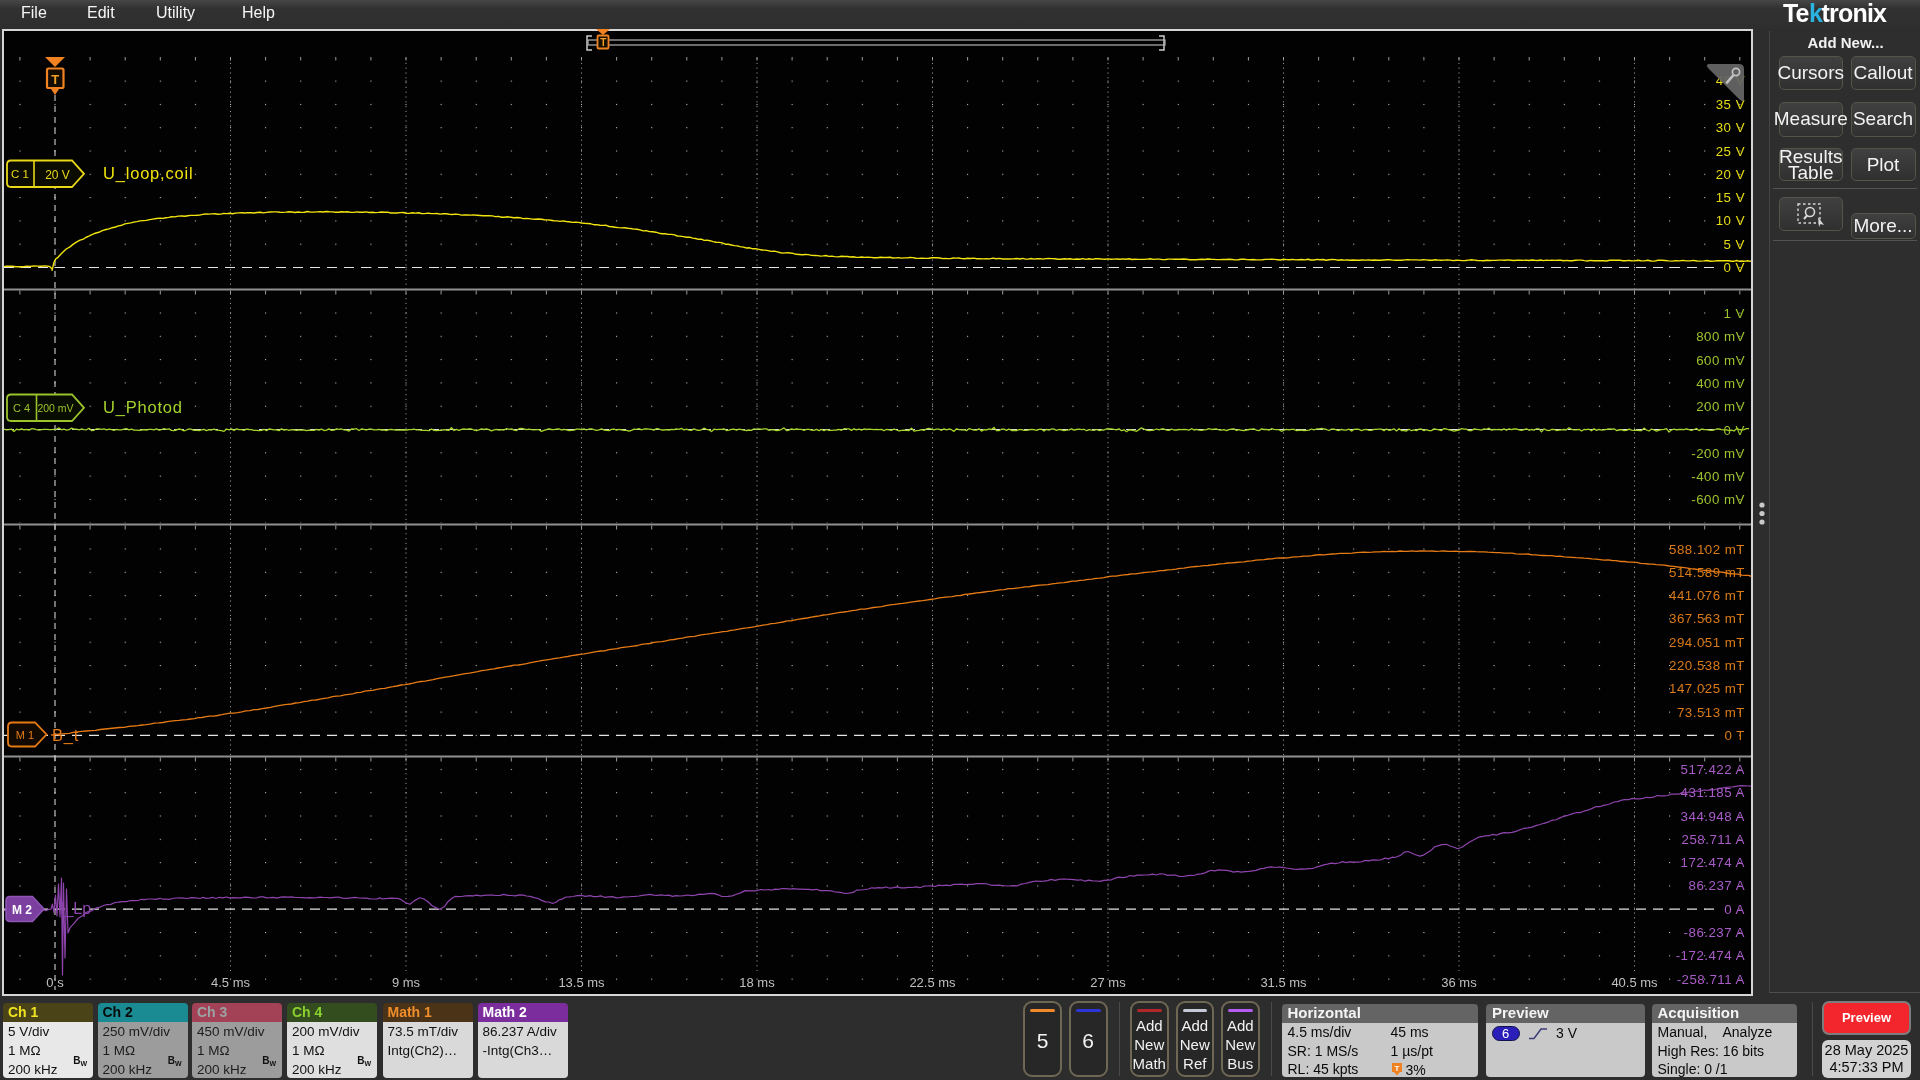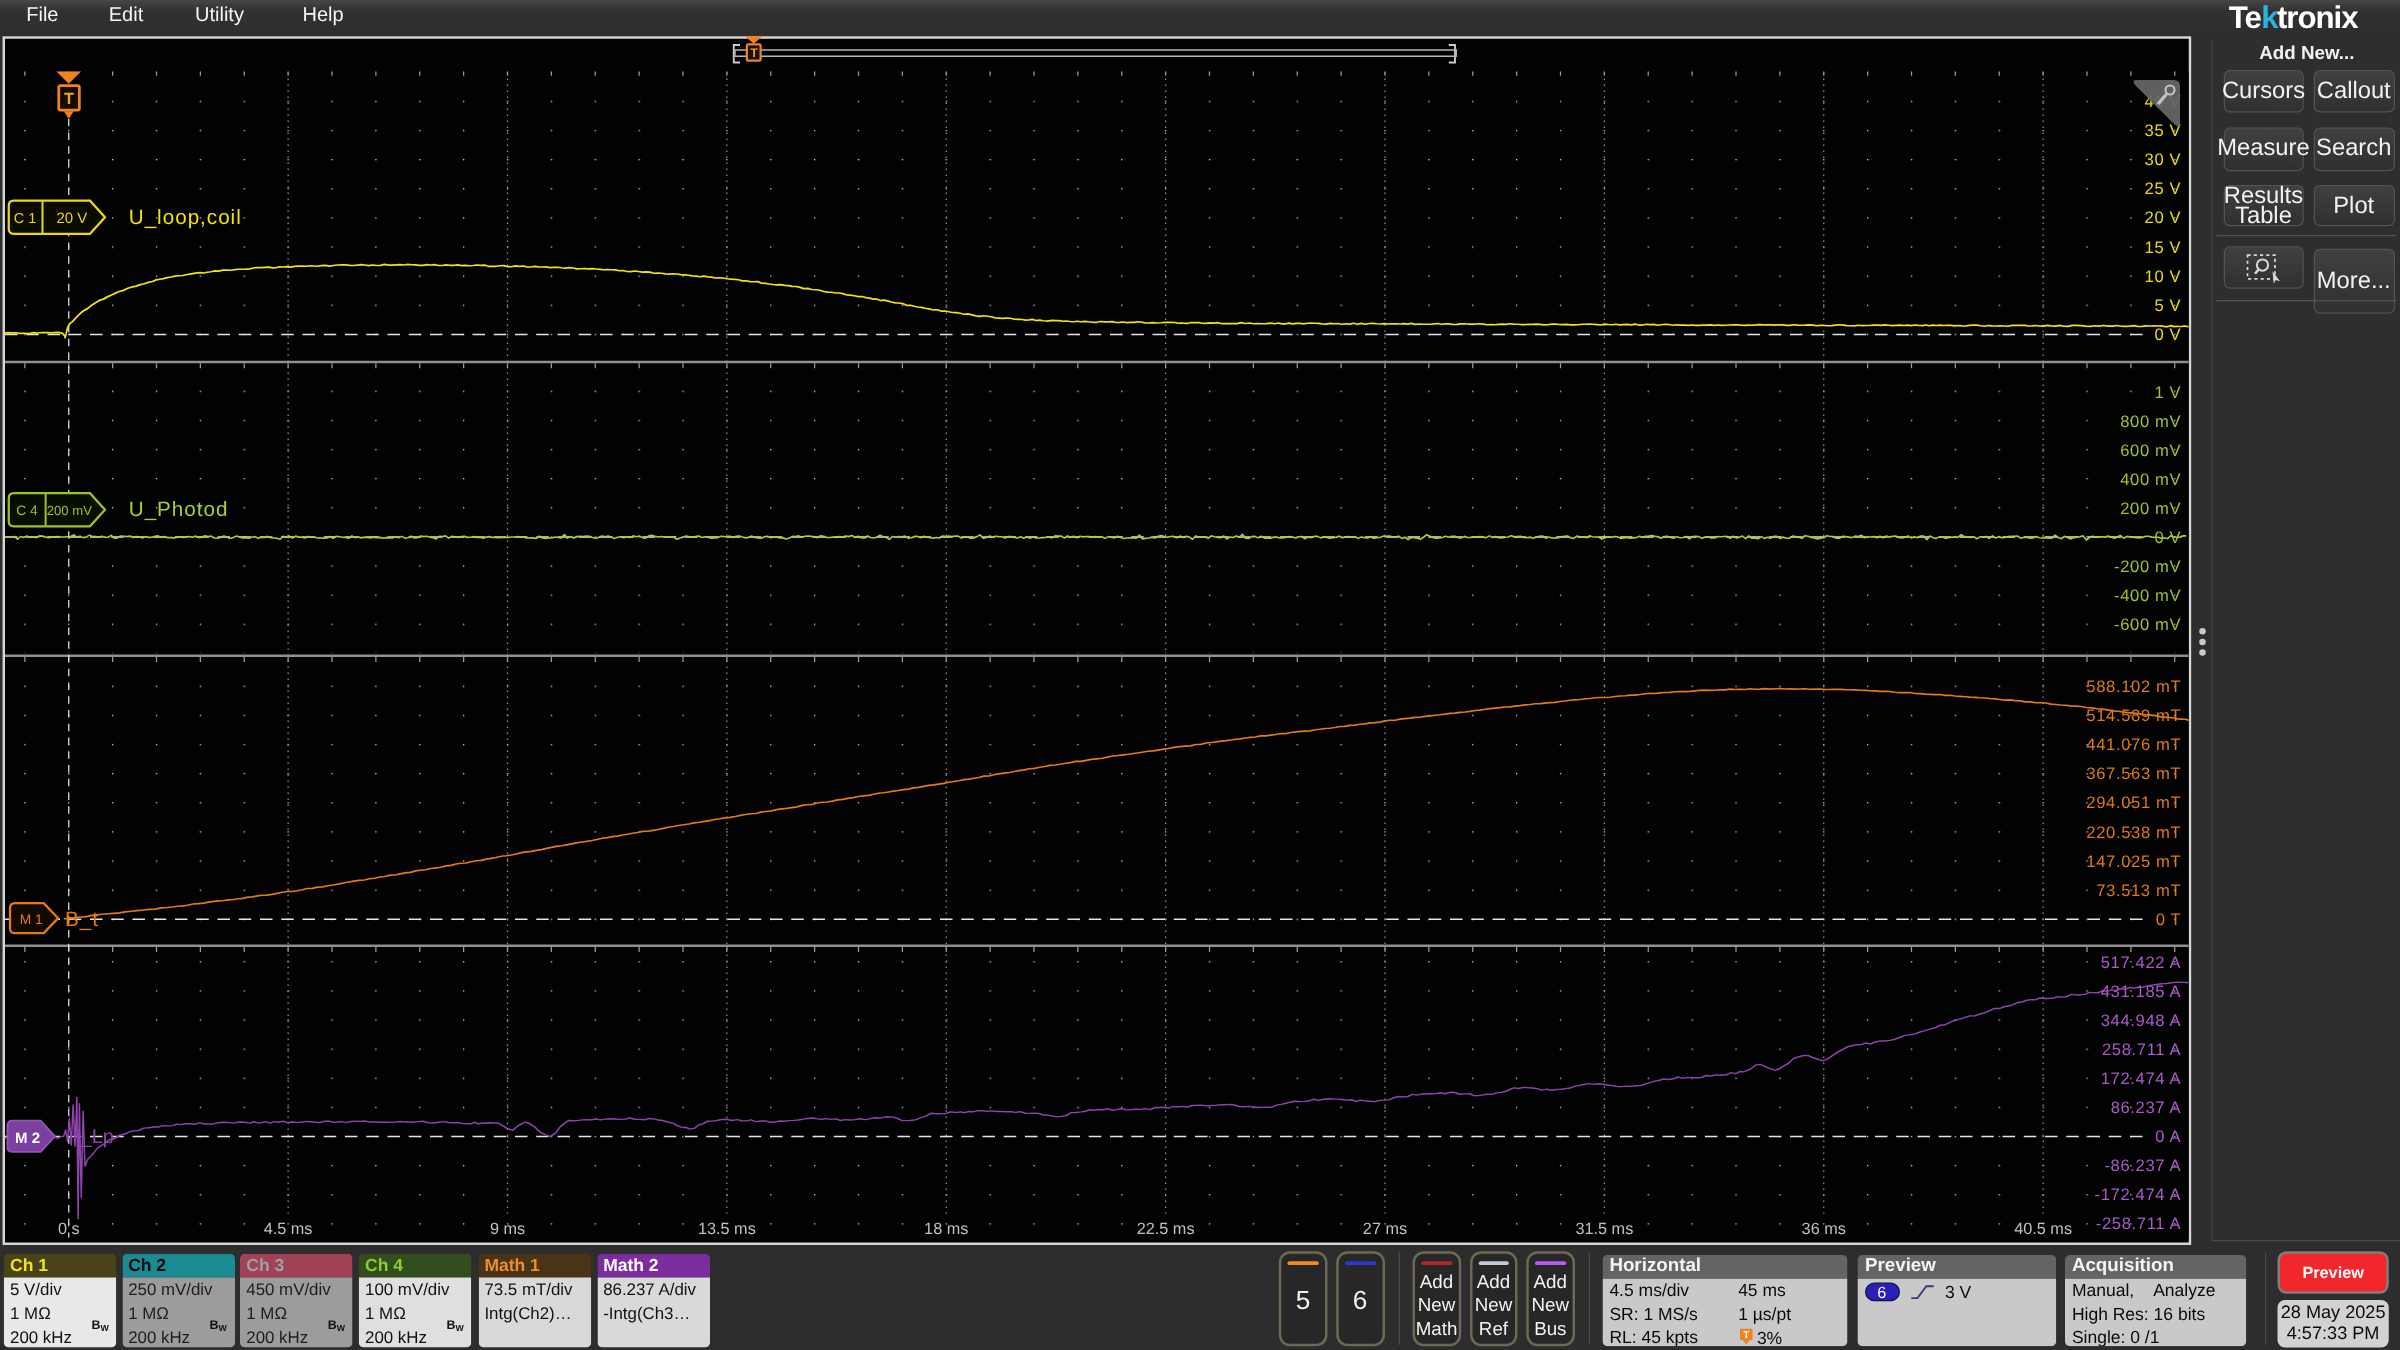--- a/index.html
+++ b/index.html
@@ -168,21 +168,21 @@
 <div class="sbtn" style="left:8.5px;top:117.0px;width:64.5px;height:33.0px">Results<br>Table</div>
 <div class="sbtn" style="left:80.5px;top:117.0px;width:65.0px;height:33.0px">Plot</div>
 <div class="sbtn" style="left:8.5px;top:166.0px;width:64.5px;height:34.0px">
       <svg width="34" height="26" viewBox="0 0 34 26">
         <rect x="4" y="3" width="22" height="19" fill="none" stroke="#d8d8d8" stroke-width="1.4" stroke-dasharray="2.5 2.5"></rect>
         <circle cx="16" cy="11" r="4.5" fill="none" stroke="#d8d8d8" stroke-width="1.6"></circle>
         <line x1="13" y1="14.5" x2="10" y2="18" stroke="#d8d8d8" stroke-width="2"></line>
         <path d="M24,16 L30,24 L26.5,23 L25,26 Z" fill="#d8d8d8"></path>
       </svg>
     </div>
-<div class="sbtn" style="left:80.5px;top:168px;width:65.0px;height:52px">More...</div>
+<div class="sbtn" style="left:80.5px;top:182px;width:65.0px;height:26px">More...</div>
 <div class="sep" style="top:156.5px"></div>
 <div class="sep" style="top:208.5px"></div>
 </div>
 <svg class="abs" style="left:1755px;top:498px" width="14" height="32" viewBox="0 0 14 32">
     <circle cx="7" cy="7" r="2.6" fill="#c9c9c9"></circle>
     <circle cx="7" cy="15.5" r="2.6" fill="#c9c9c9"></circle>
     <circle cx="7" cy="24" r="2.6" fill="#c9c9c9"></circle>
   </svg>
 <div class="badge" style="left:3.0px">
     <div class="bhead" style="background:#4a4318;color:#f0e322">Ch 1</div>
@@ -207,21 +207,21 @@
     <div class="bbody" style="background:#9c9c9c;color:#1d1d1d">
       <div>450 mV/div</div>
       <div>1 MΩ</div>
       <div>200 kHz</div>
       <span style="position:absolute;right:6px;bottom:5px;font-size:10px;font-weight:bold;color:#111">B<span style="font-size:7px;vertical-align:-2px">W</span></span>
     </div>
   </div>
 <div class="badge" style="left:287.0px">
     <div class="bhead" style="background:#344d1e;color:#8ad12f">Ch 4</div>
     <div class="bbody" style="background:#dfdfdf;color:#111">
-      <div>100 mV/div</div>
+      <div>200 mV/div</div>
       <div>1 MΩ</div>
       <div>200 kHz</div>
       <span style="position:absolute;right:6px;bottom:5px;font-size:10px;font-weight:bold;color:#111">B<span style="font-size:7px;vertical-align:-2px">W</span></span>
     </div>
   </div>
 <div class="badge" style="left:382.5px">
     <div class="bhead" style="background:#4a3317;color:#ef8e2a">Math 1</div>
     <div class="bbody" style="background:#d9d9d9;color:#111">
       <div>73.5 mT/div</div>
       <div>Intg(Ch2)…</div>

